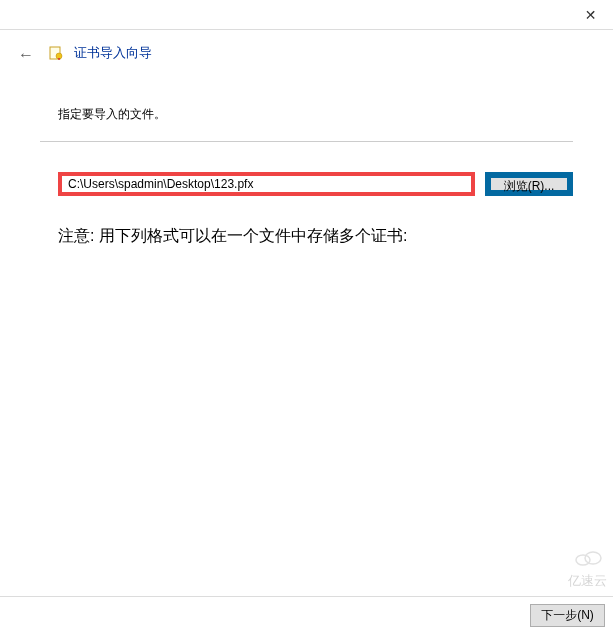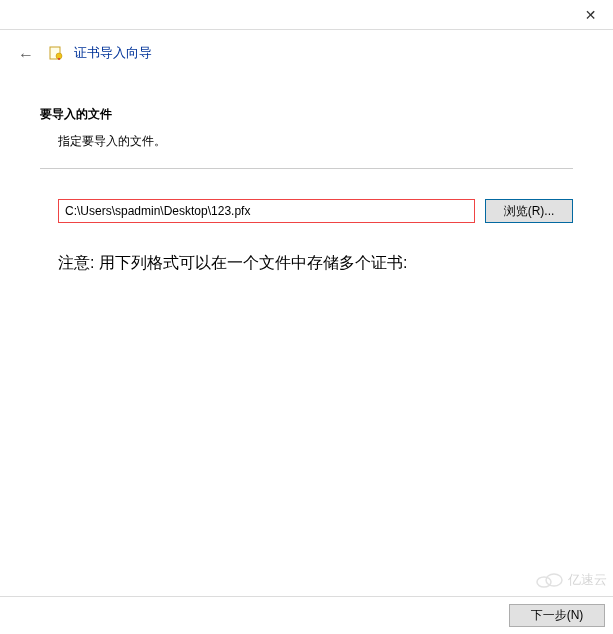--- a/index.html
+++ b/index.html
@@ -80,30 +80,30 @@
     }
     .file-row {
       display: flex;
       gap: 10px;
       align-items: center;
       margin-bottom: 30px;
     }
     .file-input {
       flex: 1;
       height: 24px;
-      border: 1px solid #ef4444;
+      border: 4px solid #ef4444;
       padding: 2px 6px;
       font-size: 12px;
       font-family: inherit;
       background: #ffffff;
     }
     .browse-btn {
       width: 88px;
       height: 24px;
-      border: 1px solid #0369a1;
+      border: 6px solid #0369a1;
       background: #e1e1e1;
       font-size: 12px;
       font-family: inherit;
       cursor: pointer;
     }
     .note-text {
       font-size: 16px;
       margin-bottom: 18px;
     }
     .format-item {
@@ -118,38 +118,39 @@
       right: 0;
       height: 38px;
       border-top: 1px solid #dcdcdc;
       display: flex;
       justify-content: flex-end;
       align-items: center;
       padding-right: 8px;
       gap: 8px;
     }
     .bottom-btn {
-      width: 96px;
+      width: 75px;
       height: 23px;
       border: 1px solid #adadad;
       background: #e1e1e1;
       font-size: 12px;
       font-family: inherit;
       cursor: pointer;
     }
     .watermark {
       position: absolute;
       right: 6px;
       bottom: 44px;
       opacity: 0.35;
       display: flex;
       align-items: center;
       gap: 4px;
       font-size: 13px;
       color: #888;
+      flex-direction: column;
     }
     .watermark-icon {
       width: 30px;
       height: 20px;
       position: relative;
     }
   </style>
 </head>
 <body>
 
@@ -165,21 +166,20 @@
   </div>
   <svg class="wizard-icon" viewBox="0 0 16 16">
     <rect x="2" y="2" width="10" height="12" fill="#fffde7" stroke="#c9a227" stroke-width="1"></rect>
     <circle cx="11" cy="11" r="3" fill="#f0c419" stroke="#b8860b" stroke-width="0.5"></circle>
     <path d="M10 13 L10 15 L11 14.5 L12 15 L12 13" fill="#d4472c"></path>
   </svg>
   <span class="wizard-title">证书导入向导</span>
 </div>
 
 <div class="content">
-  <div class="section-title">要导入的文件</div>
   <div class="section-subtitle">指定要导入的文件。</div>
   <hr class="hr">
 
   <div class="file-section">
     <div class="file-row">
       <input type="text" class="file-input" value="C:\Users\spadmin\Desktop\123.pfx" style="">
       <button class="browse-btn">浏览(R)...</button>
     </div>
 
     <div class="note-text">注意: 用下列格式可以在一个文件中存储多个证书:</div>

